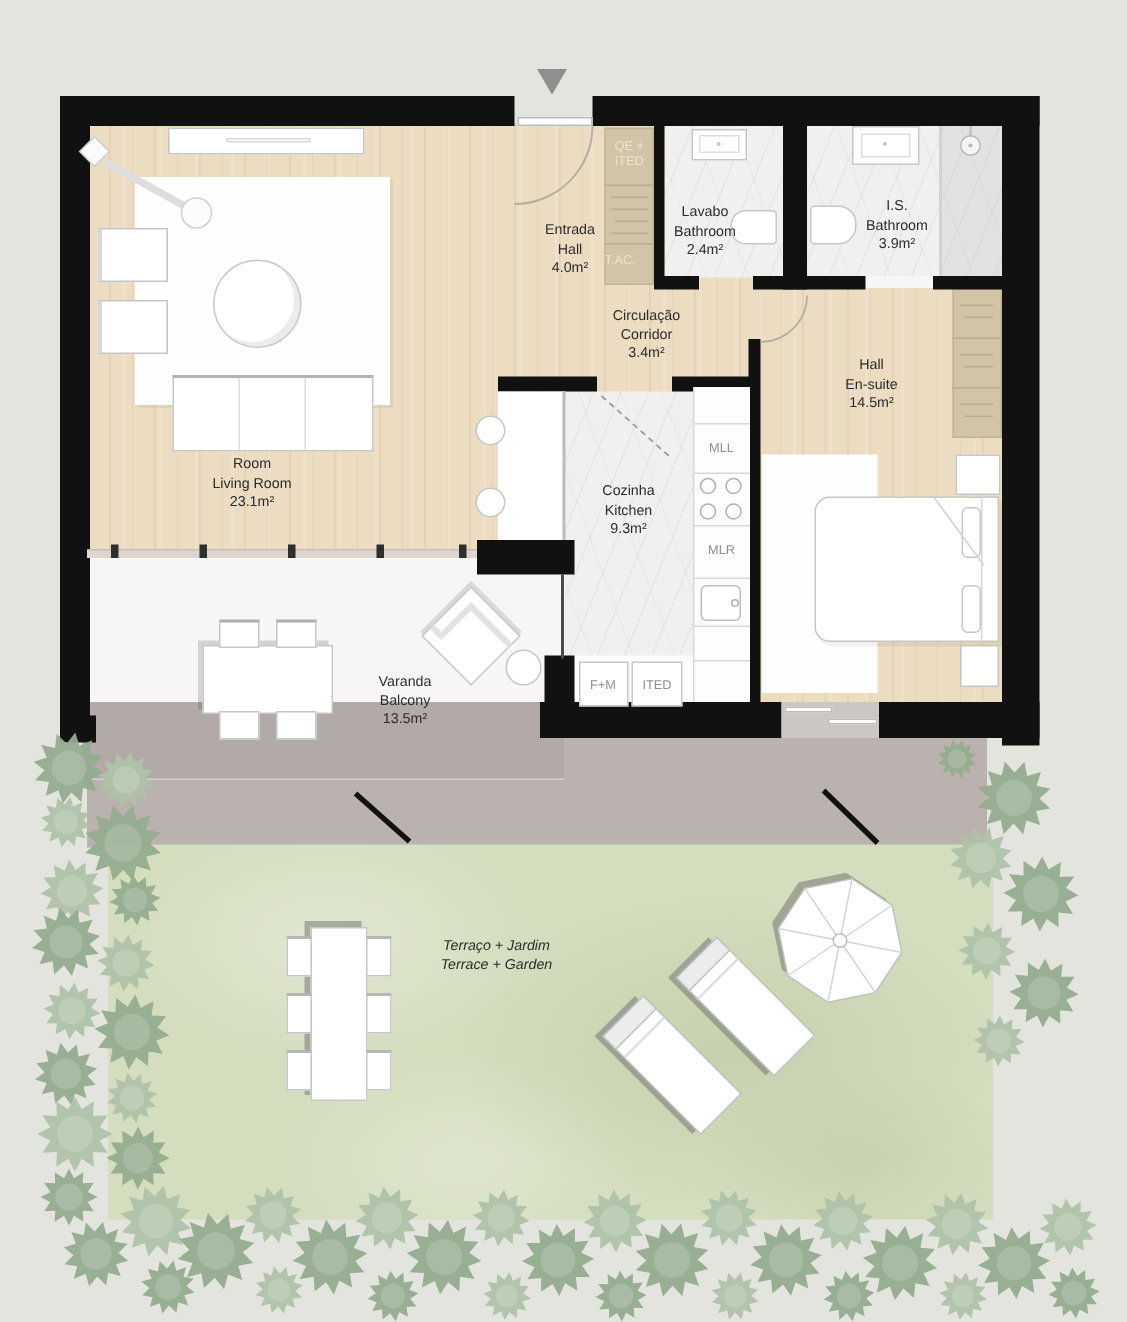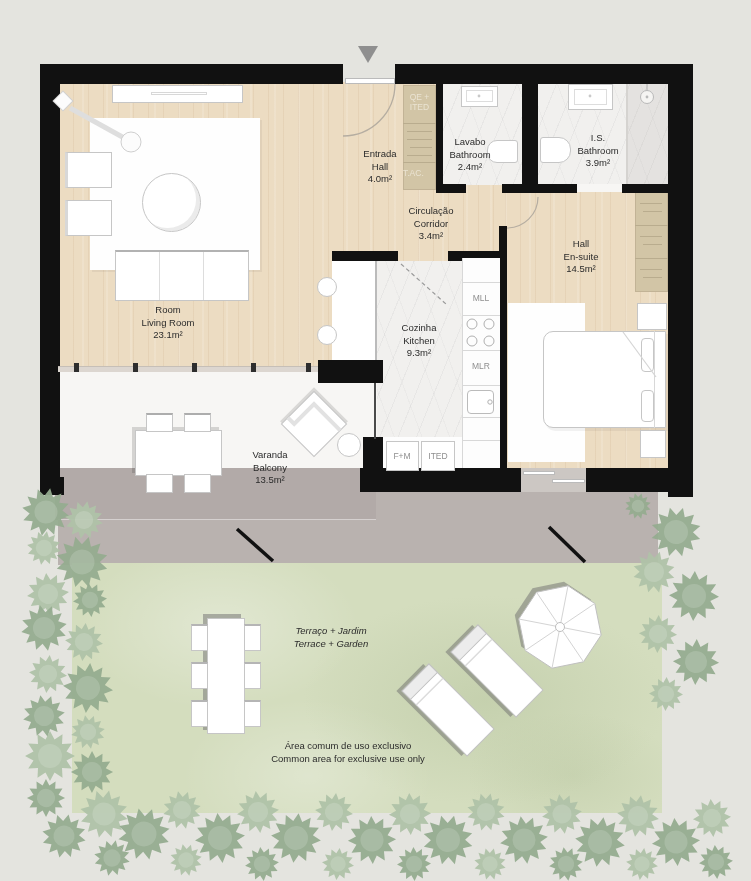--- a/index.html
+++ b/index.html
@@ -322,23 +322,19 @@
   </div>
   <div class="lbl" style="left:270px;top:449px;">
     <span class="ln">Varanda</span>
     <span class="ln">Balcony</span>
     <span class="ln">13.5m²</span>
   </div>
   <div class="lbl" style="left:331px;top:625px;font-style:italic;">
     <span class="ln">Terraço + Jardim</span>
     <span class="ln">Terrace + Garden</span>
   </div>
-  <div class="lbl" style="left:348px;top:740px;">
-    <span class="ln">Área comum de uso exclusivo</span>
-    <span class="ln">Common area for exclusive use only</span>
-  </div>
 
   <div class="glbl" style="left:481px;top:298px;">MLL</div>
   <div class="glbl" style="left:481px;top:366px;">MLR</div>
   <div class="glbl" style="left:402px;top:456px;">F+M</div>
   <div class="glbl" style="left:438px;top:456px;">ITED</div>
 
 </div>
 
 </body></html>

